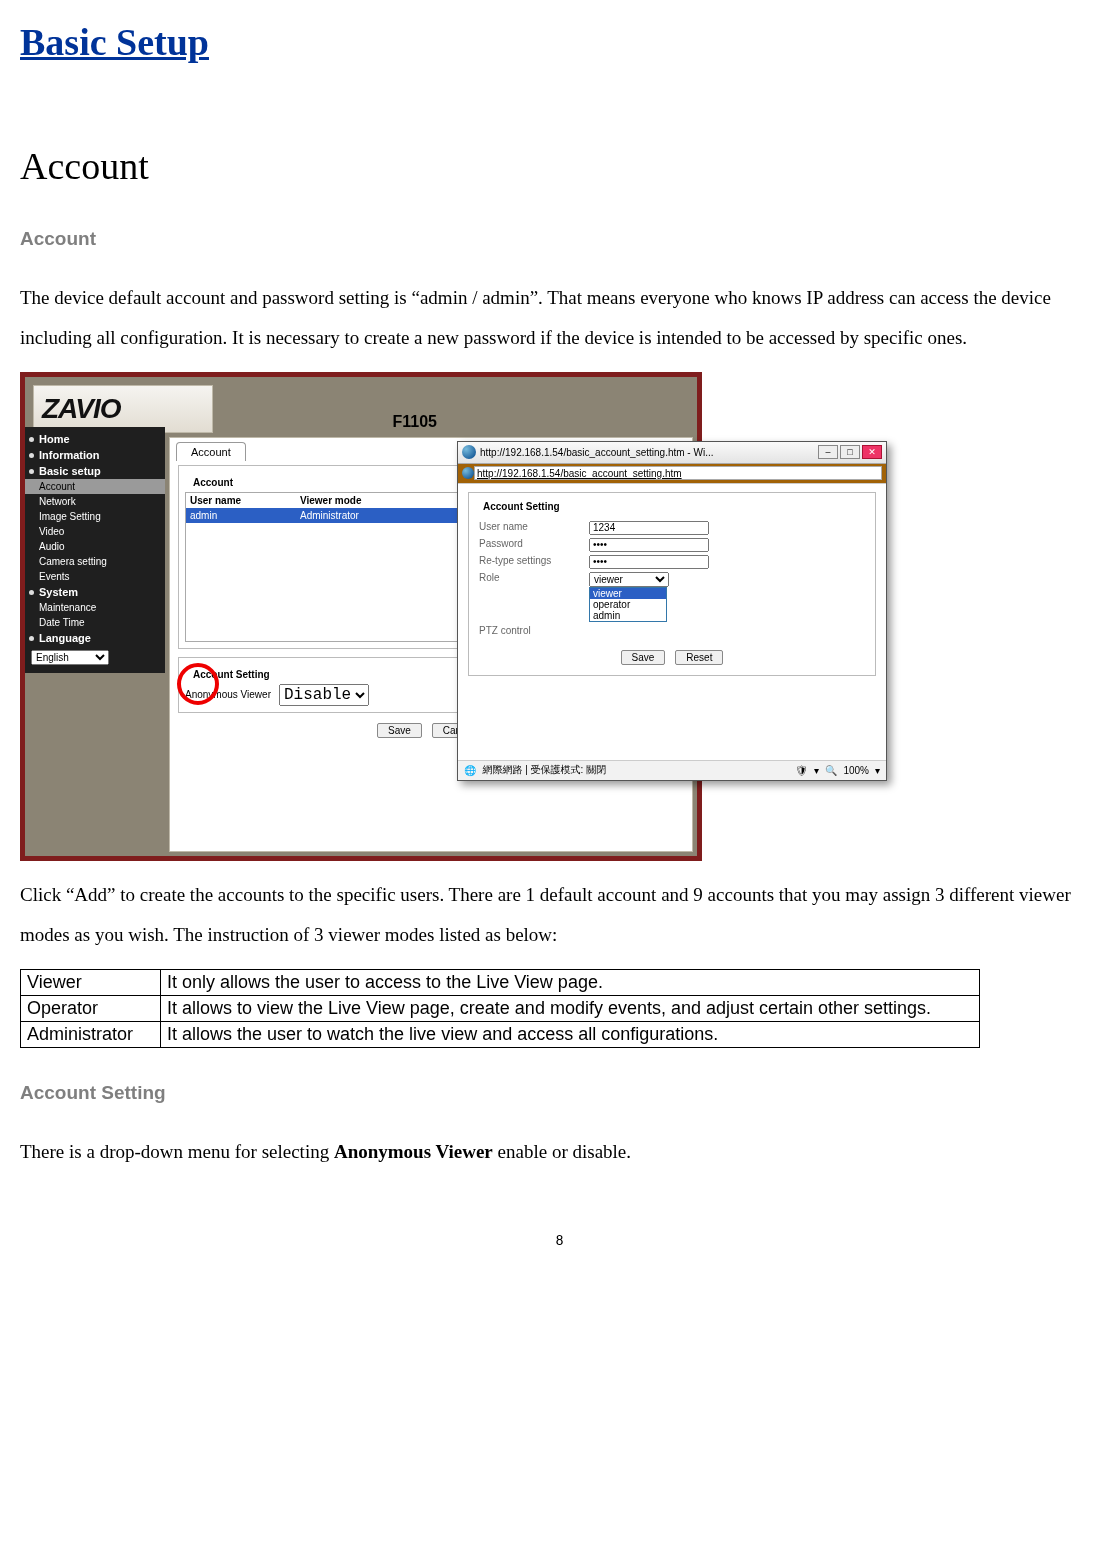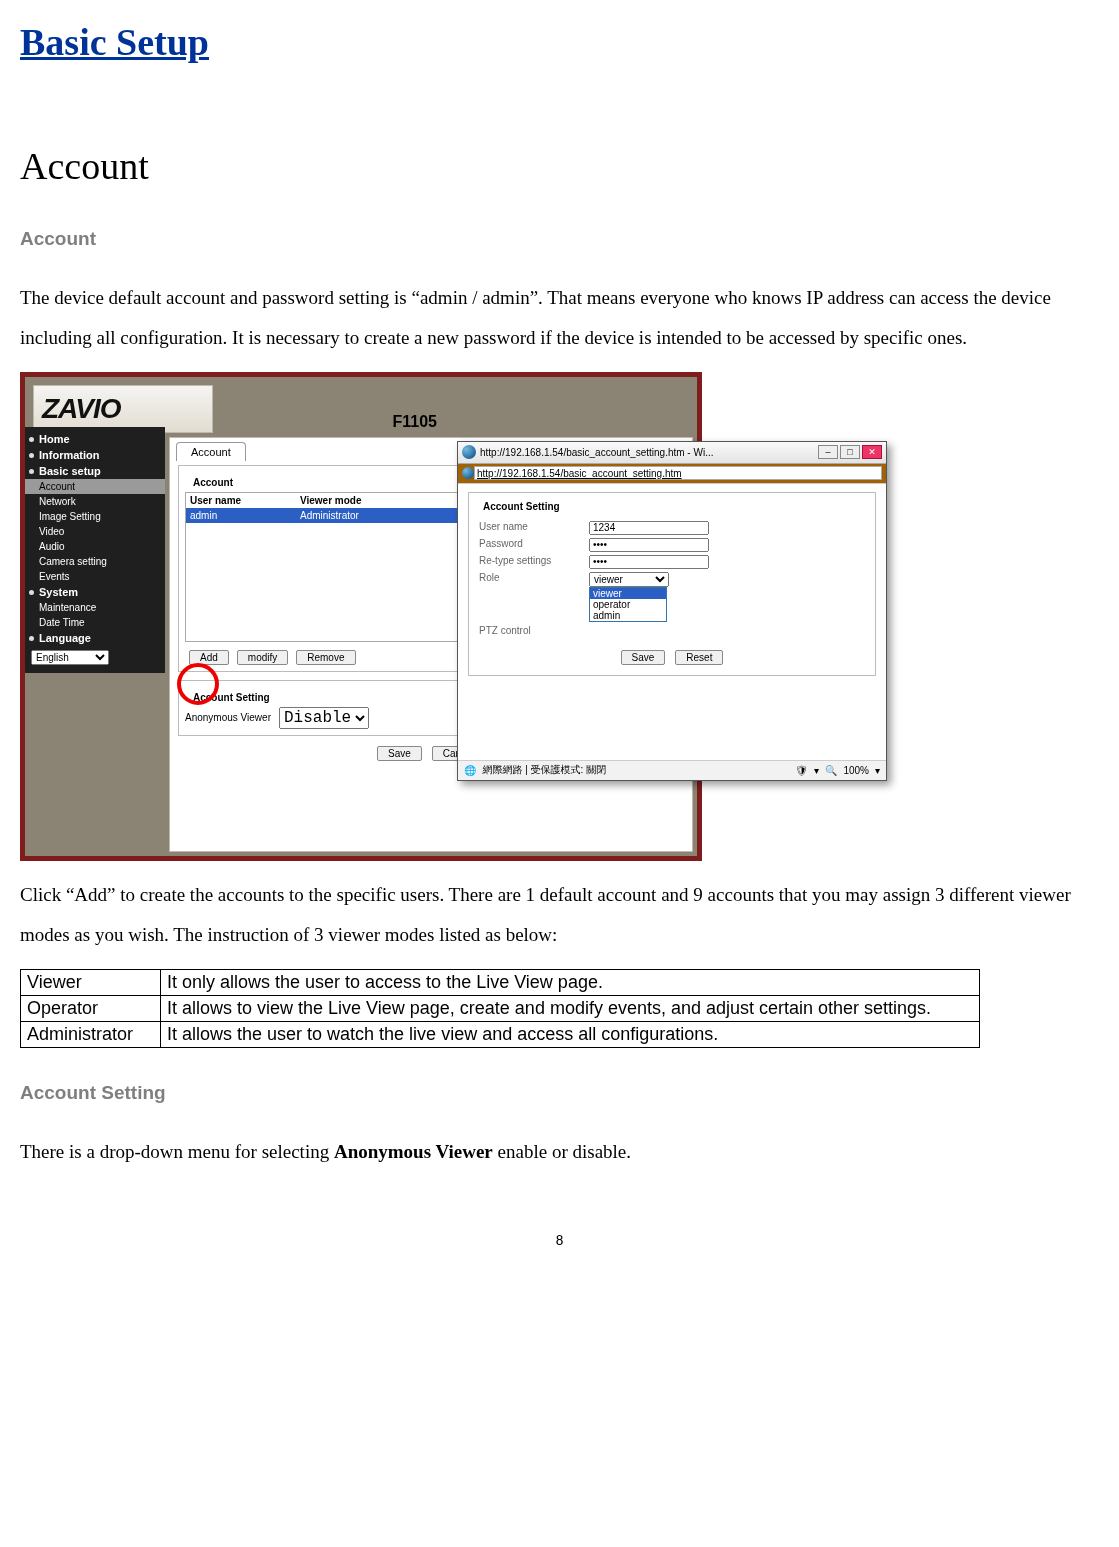--- a/index.html
+++ b/index.html
@@ -319,25 +319,20 @@
             <th style="width:110px">User name</th>
             <th>Viewer mode</th>
           </tr>
           <tr class="sel">
             <td>admin</td>
             <td>Administrator</td>
           </tr>
         </tbody>
           </table>
       </div>
-      <div class="btnrow">
-        <button class="winbtn">Add</button>
-        <button class="winbtn">modify</button>
-        <button class="winbtn">Remove</button>
-      </div>
     </div>
 
     <div class="fieldset">
       <div class="fieldset-label">Account Setting</div>
       <div class="as-row">
         <span>Anonymous Viewer</span>
         <select>
           <option>Disable</option>
         </select>
       </div>

